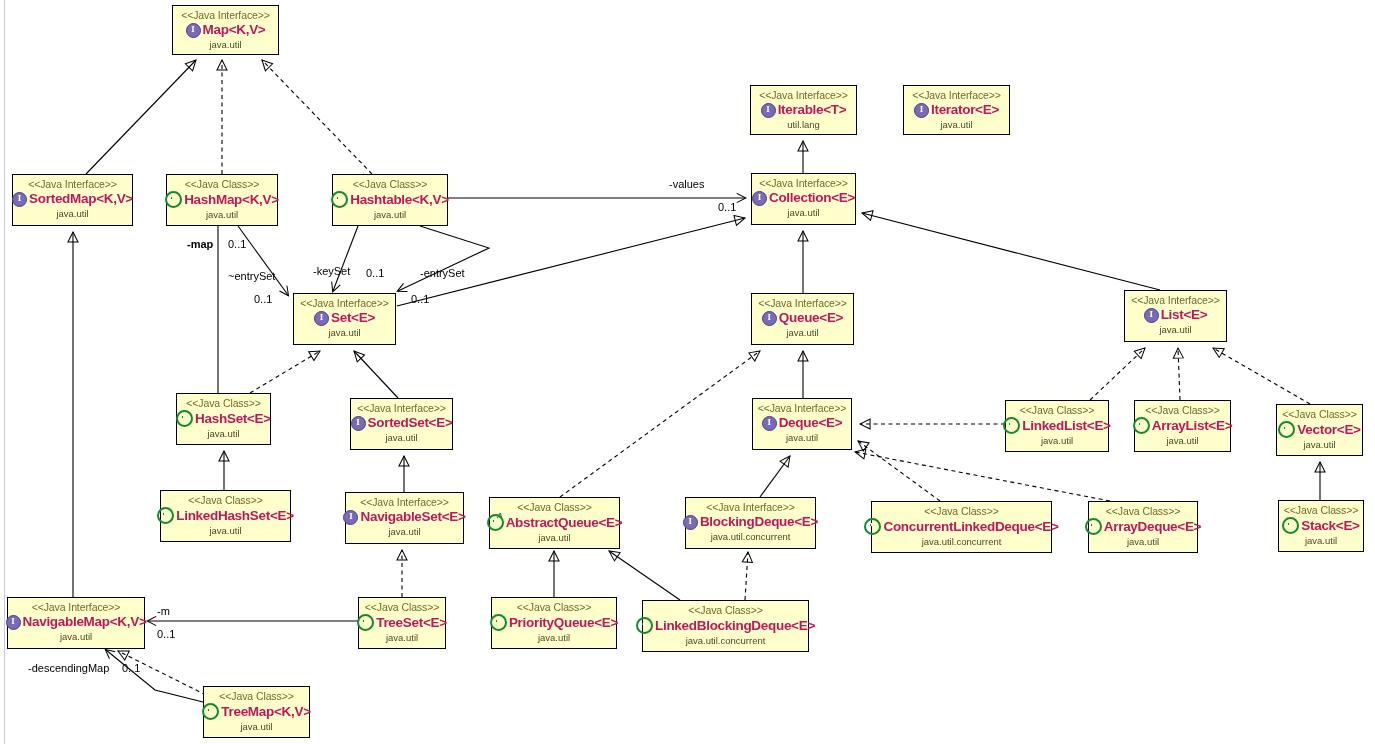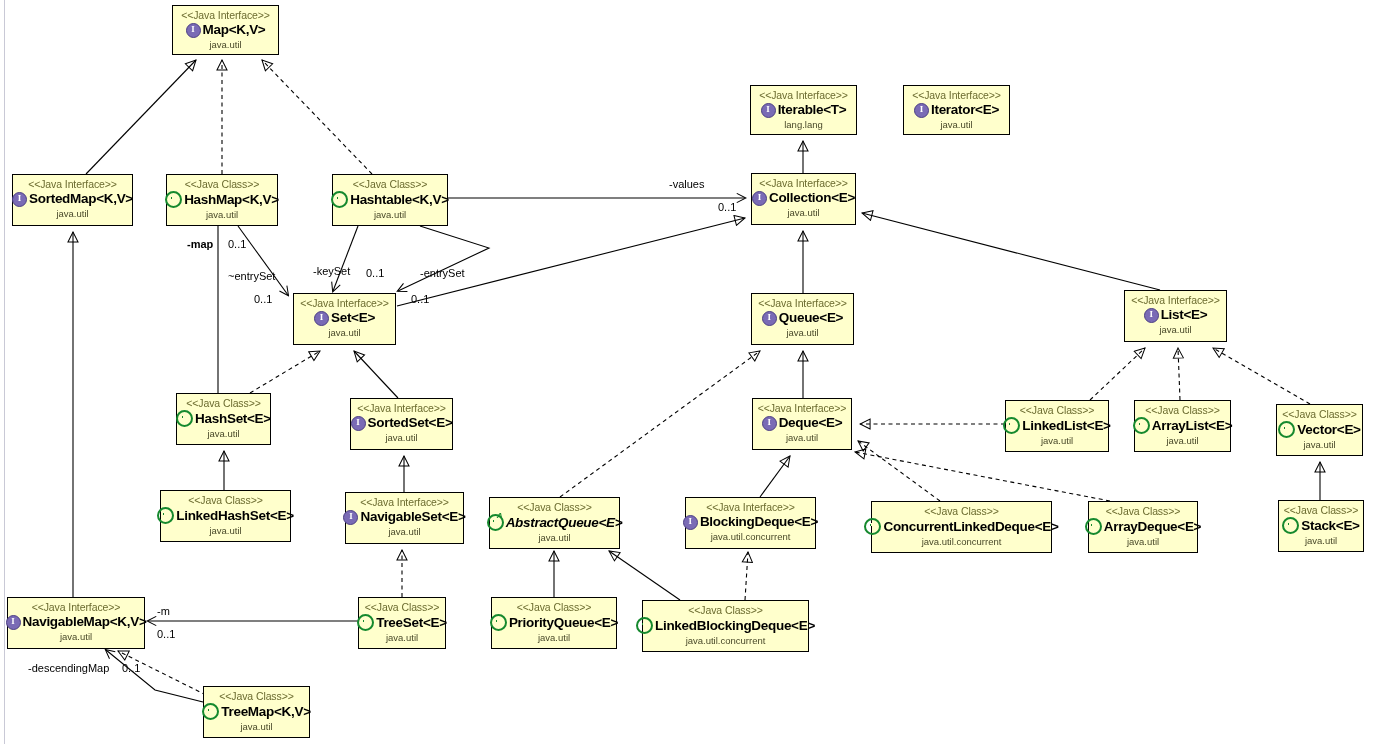--- a/index.html
+++ b/index.html
@@ -46,24 +46,24 @@
     display: flex;
     align-items: center;
     justify-content: center;
     gap: 2px;
     line-height: 16px;
     margin-top: 0px;
   }
   .ename {
     font-size: 13.5px;
     font-weight: bold;
-    color: #000000;
+    color: #be185d;
     letter-spacing: -0.3px;
   }
-  .ename.abstract { font-style: italic; }
+  .ename.abstract { }
   .pkg {
     font-size: 9.5px;
     color: #4a4a2a;
     line-height: 12px;
     margin-top: 1px;
   }
   
   .ico {
     display: inline-block;
     width: 13px;
@@ -232,21 +232,21 @@
         <span class="ename">Map&lt;K,V&gt;</span>
       </div>
       <div class="pkg">java.util</div>
     </div>
     <div class="uml-box" style="left: 750px; top: 85px; width: 107px; height: 50px;">
       <div class="stereotype">&lt;&lt;Java Interface&gt;&gt;</div>
       <div class="namerow">
         <span class="ico iface"></span>
         <span class="ename">Iterable&lt;T&gt;</span>
       </div>
-      <div class="pkg">lang.lang</div>
+      <div class="pkg">util.lang</div>
     </div>
     <div class="uml-box" style="left: 903px; top: 85px; width: 107px; height: 50px;">
       <div class="stereotype">&lt;&lt;Java Interface&gt;&gt;</div>
       <div class="namerow">
         <span class="ico iface"></span>
         <span class="ename">Iterator&lt;E&gt;</span>
       </div>
       <div class="pkg">java.util</div>
     </div>
     <div class="uml-box" style="left: 12px; top: 174px; width: 121px; height: 52px;">

